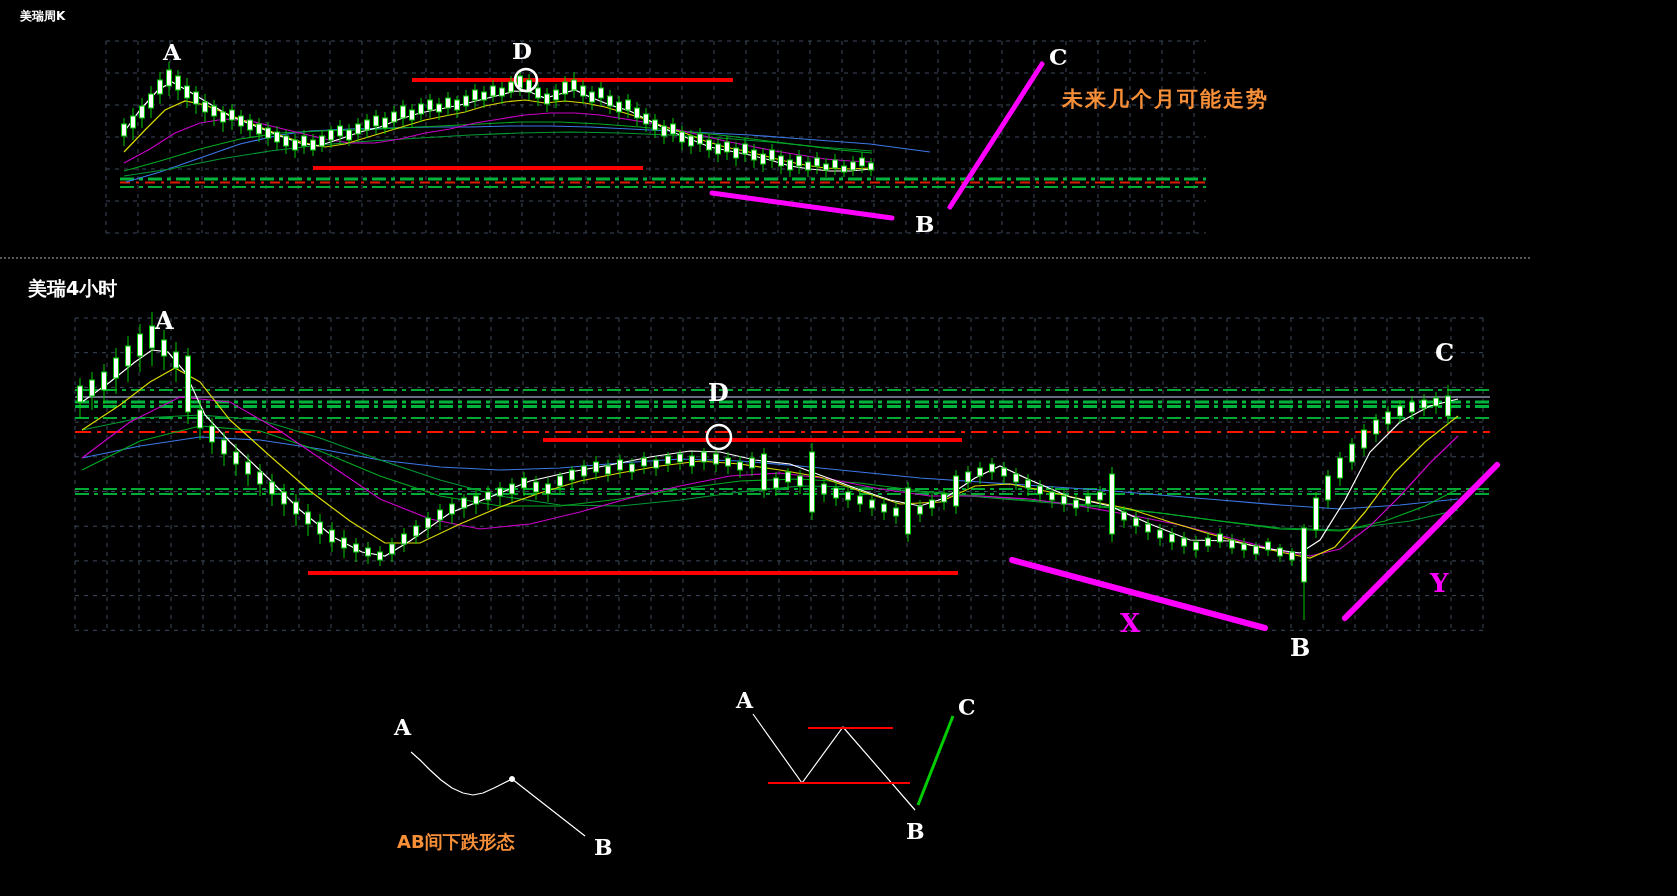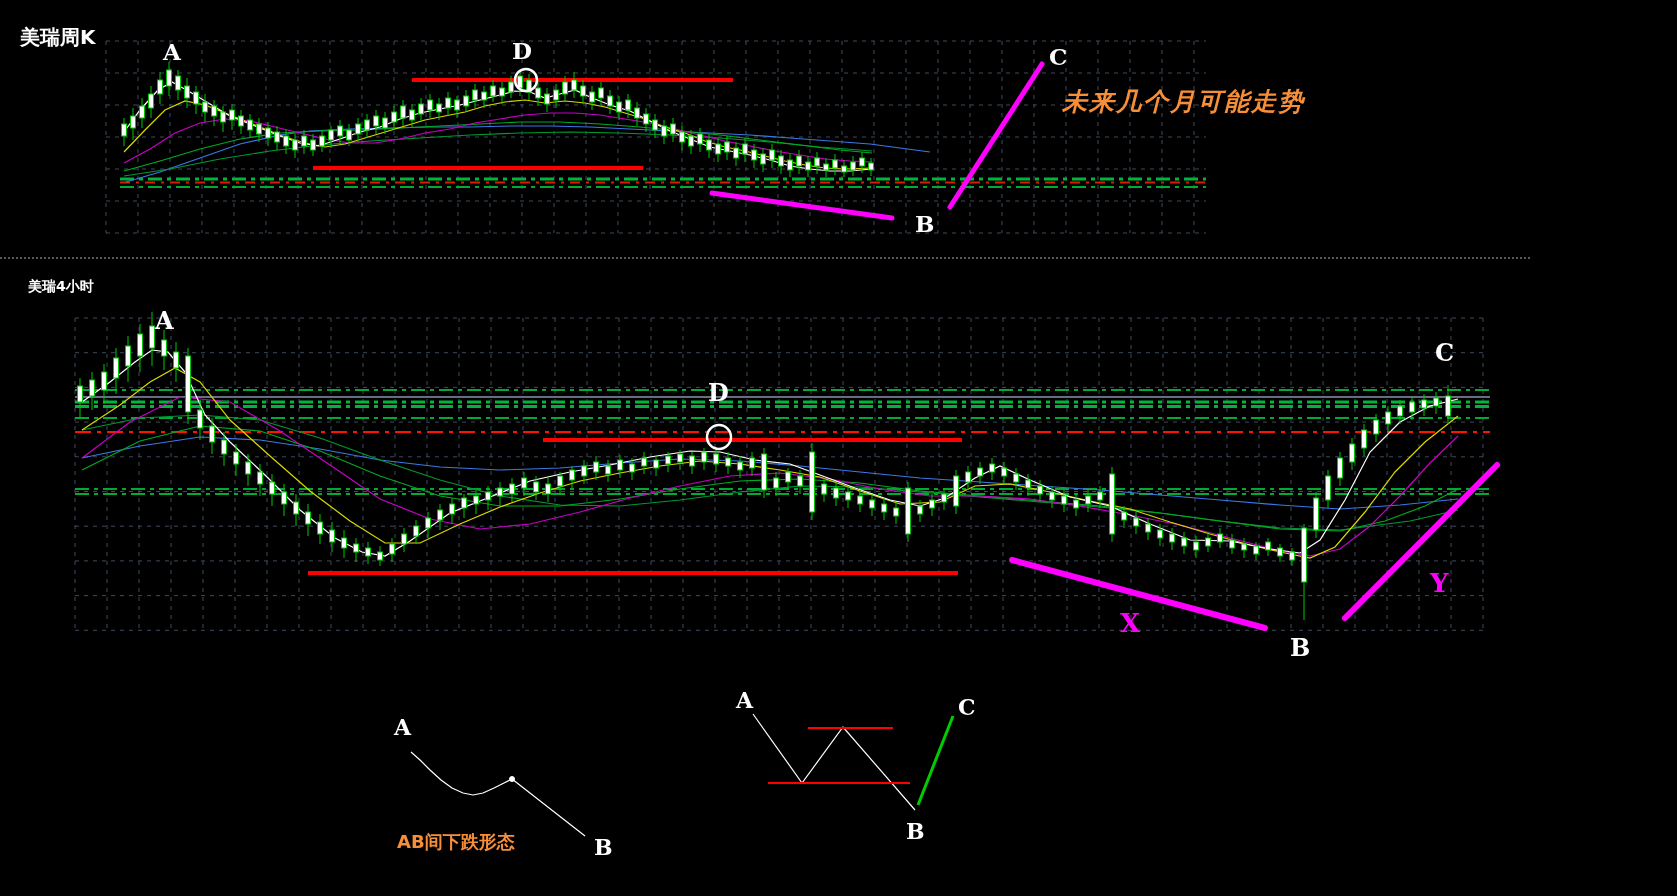--- a/index.html
+++ b/index.html
@@ -571,28 +571,28 @@
     </g>
 
     <g>
       <polyline stroke-width="1.5" points="753,714 802,783 843,727 915,810" stroke="#ffffff"></polyline>
       <line x1="808" y1="728" x2="893" y2="728" stroke="#ff0000" stroke-width="2"></line>
       <line x1="768" y1="783" x2="910" y2="783" stroke="#ff0000" stroke-width="2"></line>
       <line x1="918" y1="805" x2="953" y2="716" stroke="#00cc00" stroke-width="3"></line>
     </g>
   </svg>
 
-  <div class="cn" style="left:20px;top:10px;font-size:20px;margin-top:17px;">美瑞周K</div>
+  <div class="cn" style="left:20px;top:10px;font-size:12px;">美瑞周K</div>
   <div class="lbl" style="left:163px;top:40px;font-size:23px;">A</div>
   <div class="lbl" style="left:512px;top:39px;font-size:23px;">D</div>
   <div class="lbl" style="left:915px;top:212px;font-size:23px;">B</div>
   <div class="lbl" style="left:1049px;top:45px;font-size:23px;">C</div>
-  <div class="cn orange" style="left:1062px;top:89px;font-size:25px;letter-spacing:2px;font-style:italic;">未来几个月可能走势</div>
-
-  <div class="cn" style="left:28px;top:279px;font-size:14px;">美瑞4小时</div>
+  <div class="cn orange" style="left:1062px;top:89px;font-size:21px;letter-spacing:2px;">未来几个月可能走势</div>
+
+  <div class="cn" style="left:28px;top:279px;font-size:19px;">美瑞4小时</div>
   <div class="lbl" style="left:155px;top:309px;font-size:24px;">A</div>
   <div class="lbl" style="left:708px;top:381px;font-size:24px;">D</div>
   <div class="lbl magenta" style="left:1120px;top:610px;font-size:26px;">X</div>
   <div class="lbl" style="left:1290px;top:636px;font-size:24px;">B</div>
   <div class="lbl magenta" style="left:1430px;top:570px;font-size:26px;">Y</div>
   <div class="lbl" style="left:1435px;top:341px;font-size:24px;">C</div>
 
   <div class="lbl" style="left:394px;top:716px;font-size:22px;">A</div>
   <div class="lbl" style="left:594px;top:836px;font-size:22px;">B</div>
   <div class="cn orange" style="left:397px;top:833px;font-size:18px;">AB间下跌形态</div>

